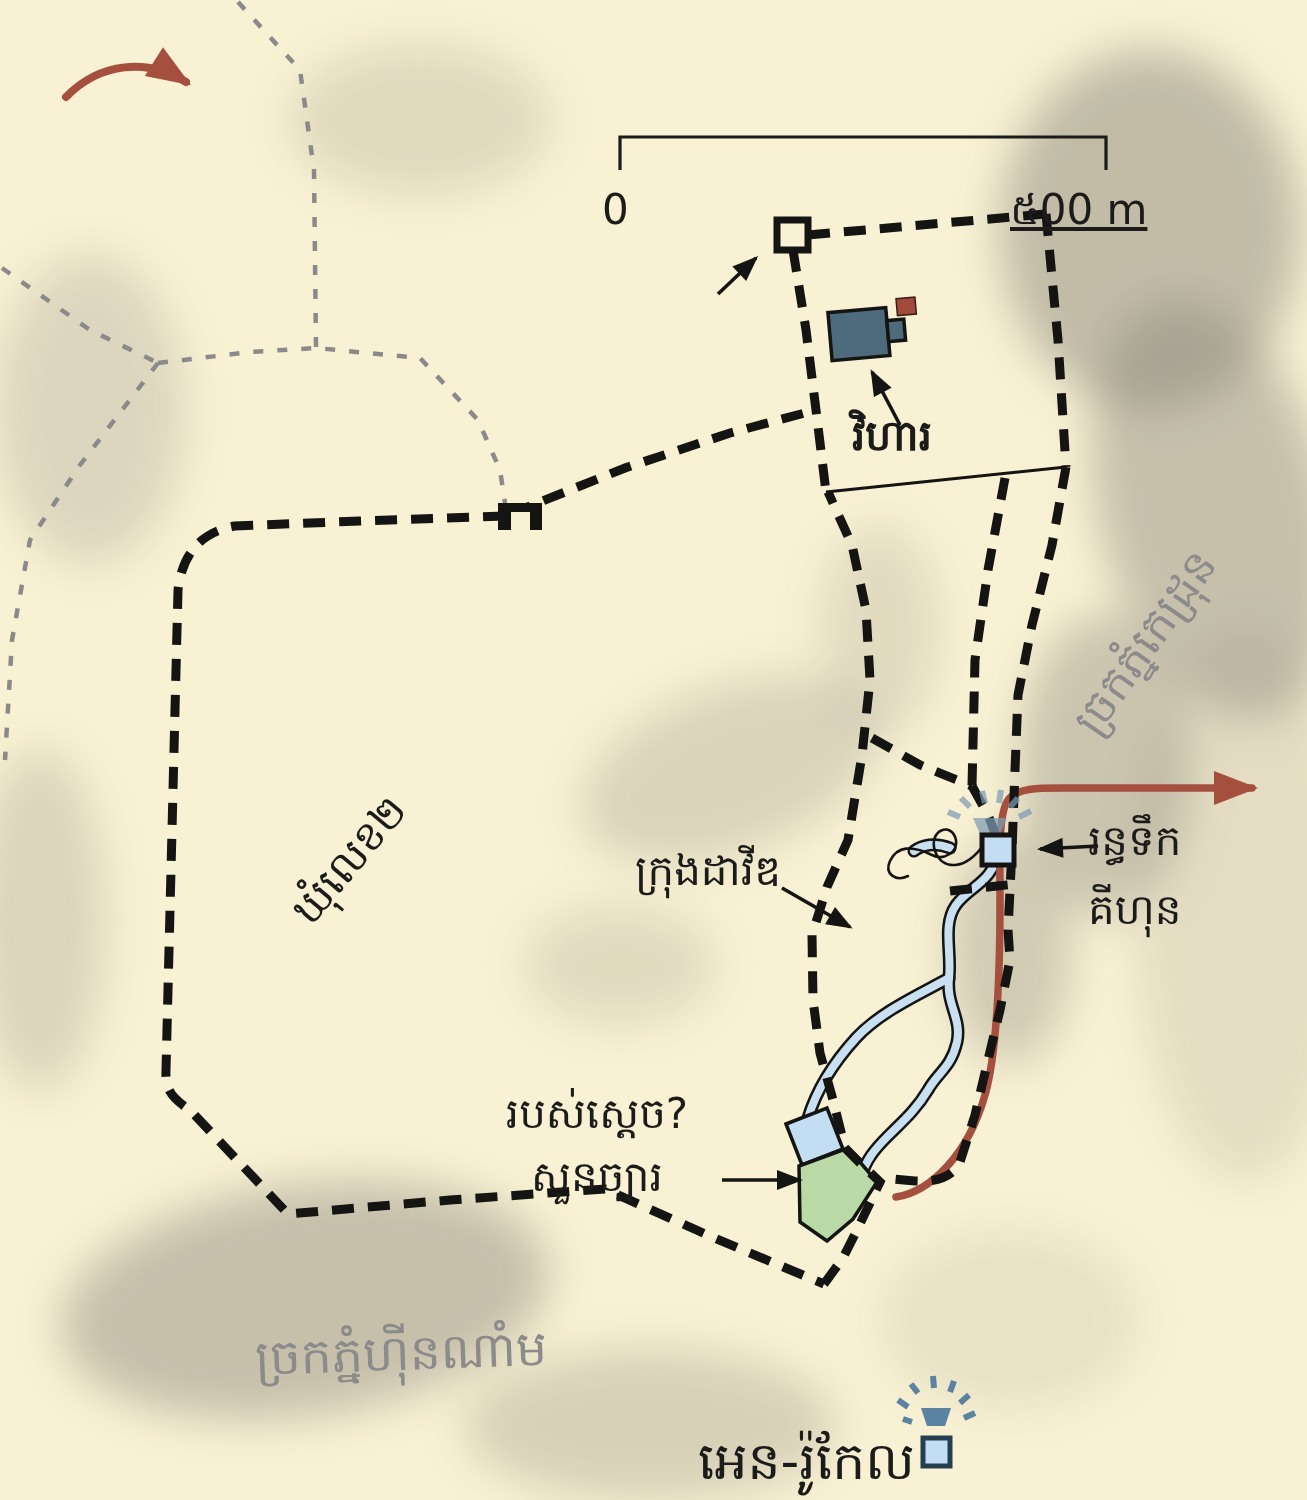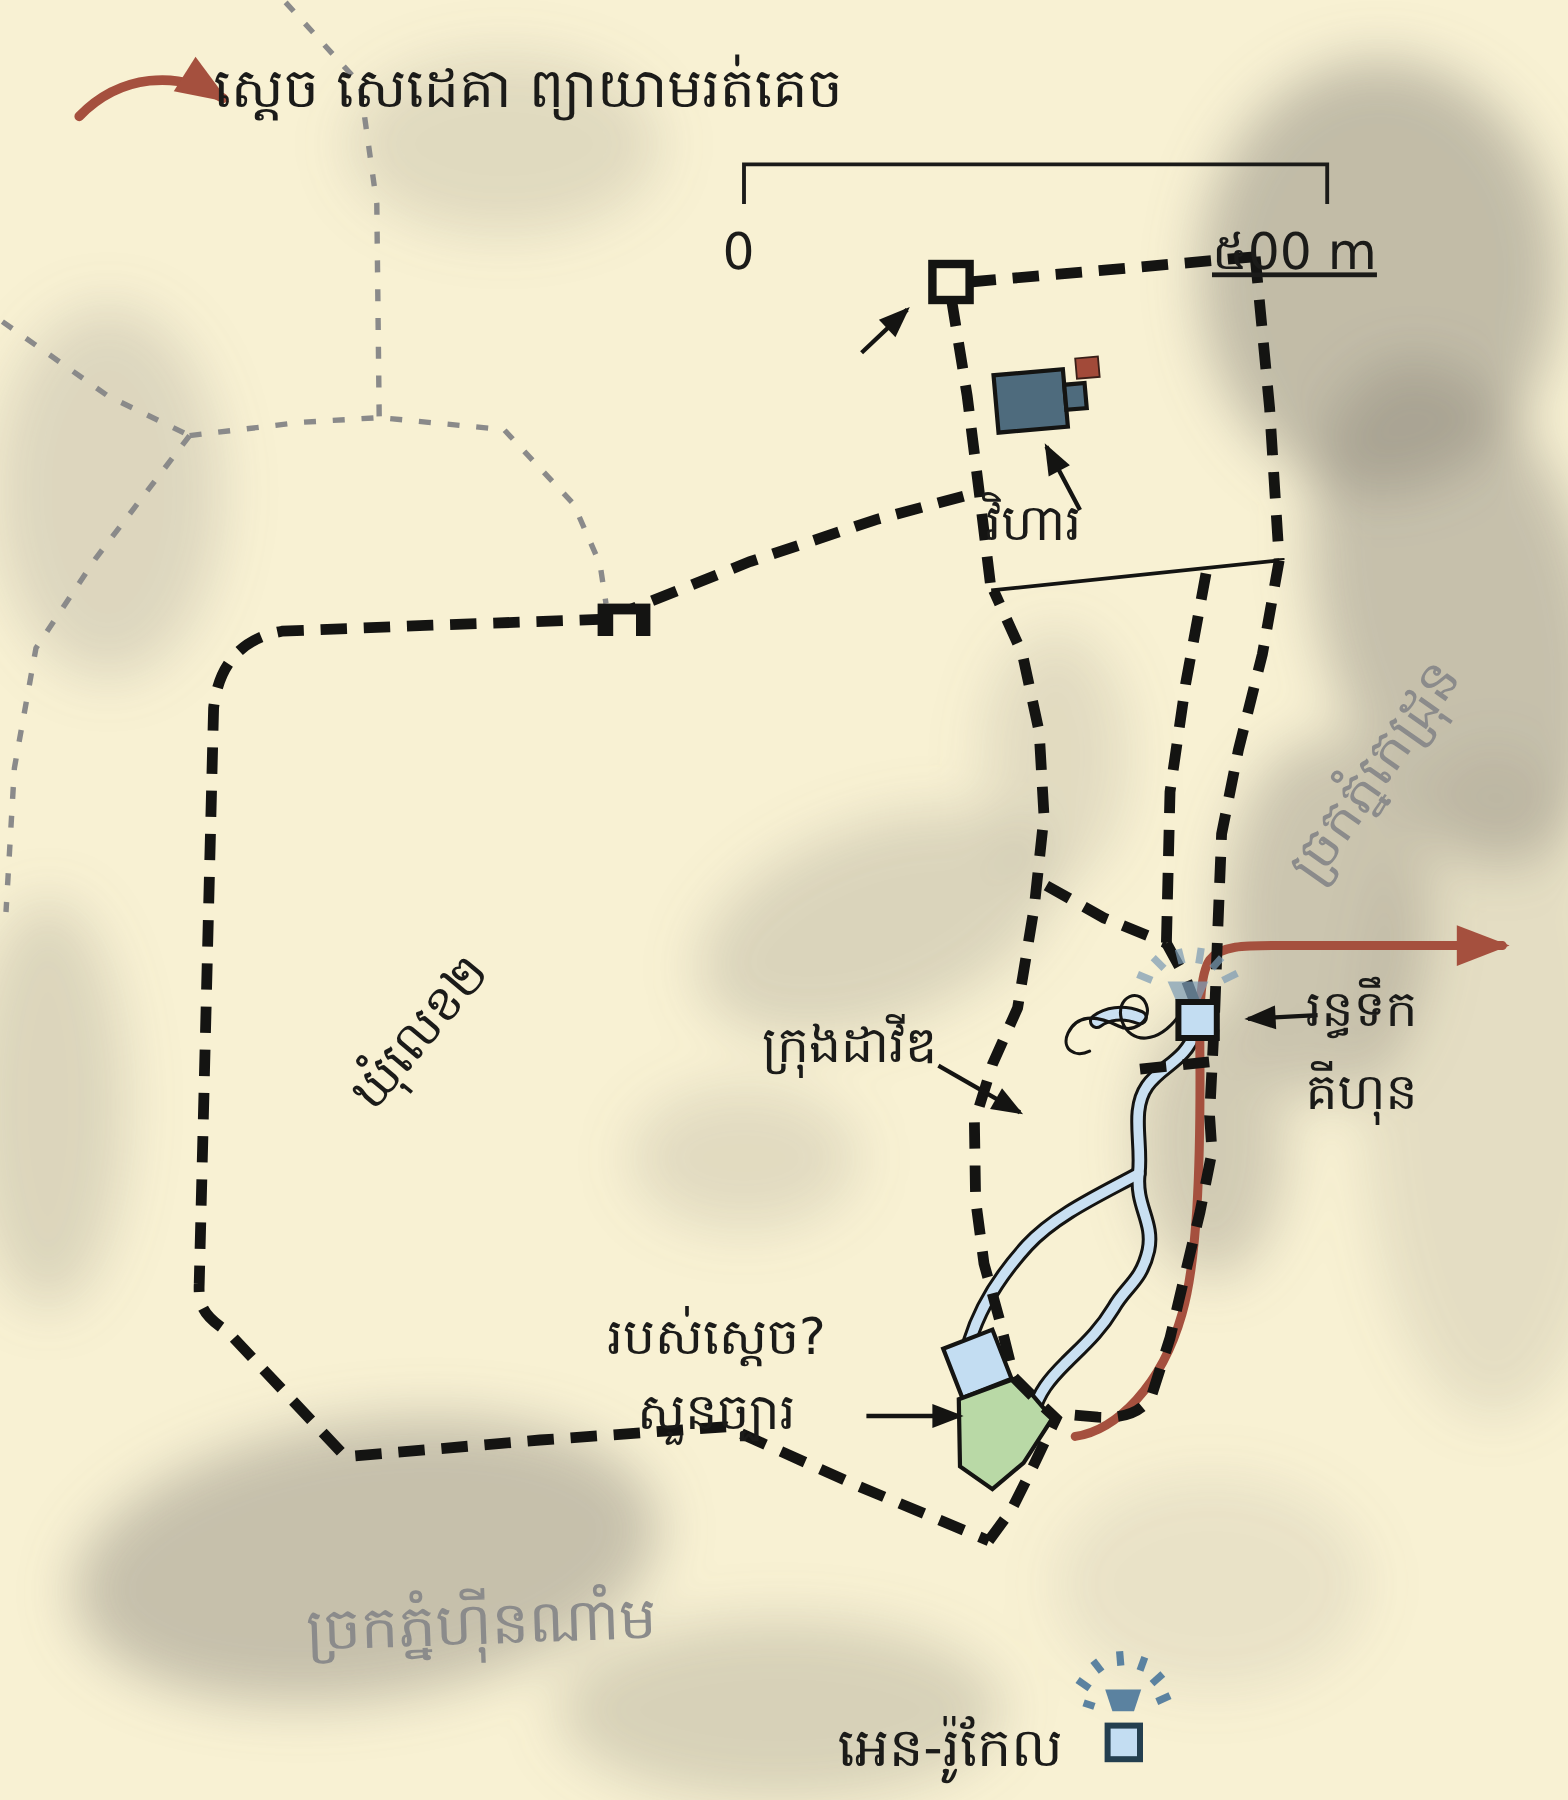--- a/index.html
+++ b/index.html
@@ -10,28 +10,28 @@
   .lbl{position:absolute;color:var(--label,#1b1b19);font-size:42px;line-height:1.45;
        white-space:nowrap;}
   .lbl .ln{display:block;}
   .center{text-align:center;}
   .valley{color:var(--valley_label,#8b8b8b);}
   #legend-label{left:178px;top:40px;font-size:46px;}
   #scale-left{left:602px;top:180px;}
   #scale-right{left:1010px;top:180px;text-decoration:underline;}
   #tower-label{left:382px;top:250px;}
   #gate-label{left:432px;top:380px;width:190px;font-size:39px;line-height:1.55;}
-  #temple-label{left:821px;top:406px;}
+  #temple-label{left:852px;top:406px;font-weight:bold;}
   #quarter-label{left:240px;top:830px;width:220px;transform:rotate(-50deg);}
   #city-label{left:615px;top:841px;margin-left:20px;}
   #gihon-label{left:1088px;top:806px;line-height:1.65;}
   #garden-label{left:462px;top:1082px;width:270px;line-height:1.5;}
   #kidron-label{left:985px;top:610px;width:320px;transform:rotate(-55deg);font-size:45px;}
   #hinnom-label{left:255px;top:1318px;font-size:49px;transform:rotate(-2deg);}
-  #enrogel-label{left:698px;top:1424px;font-size:45px;}
+  #enrogel-label{left:698px;top:1424px;font-size:52px;}
 </style>
 </head>
 <body>
 
 <div id="stage">
 
   <svg id="map-svg" viewBox="0 0 1307 1500">
     <defs>
       <filter id="soft" x="-60%" y="-60%" width="220%" height="220%">
         <feGaussianBlur stdDeviation="22"></feGaussianBlur>
@@ -145,21 +145,20 @@
       <path d="M718,294 L756,258"></path>
       <path d="M900,425 L872,372"></path>
       <path d="M782,888 L850,927"></path>
       <path d="M1098,846 L1040,849"></path>
       <path d="M722,1180 L800,1180"></path>
     </g>
 
     <path d="M620,170 L620,137 L1106,137 L1106,170" style="stroke:var(--label)" stroke-width="3.2" fill="none"></path>
   </svg>
 
-  <div class="lbl" id="legend-label">ស្ដេច សេដេគា ព្យាយាមរត់គេច</div>
 
   <div class="lbl" id="scale-left">0</div>
   <div class="lbl" id="scale-right">៥00 m</div>
 
 
   <div class="lbl center" id="gate-label">
   </div>
 
   <div class="lbl" id="temple-label">វិហារ</div>
 

